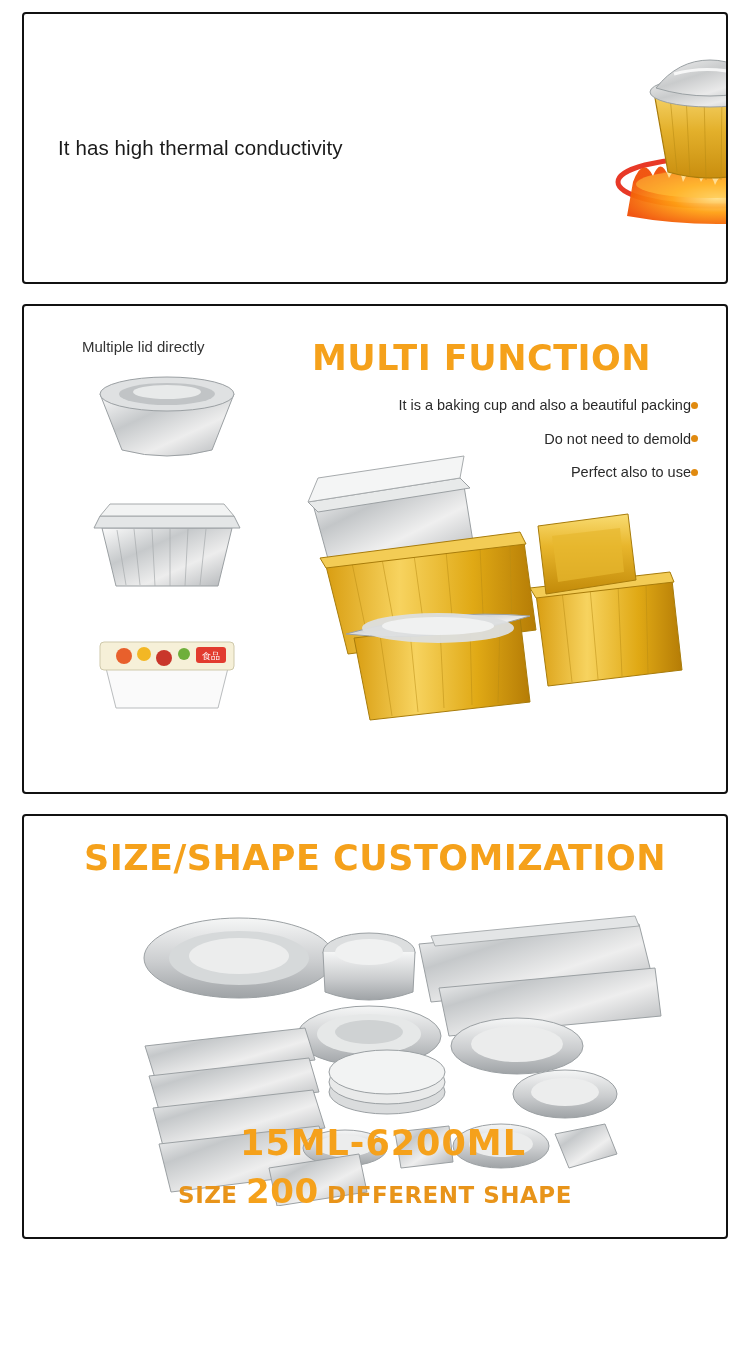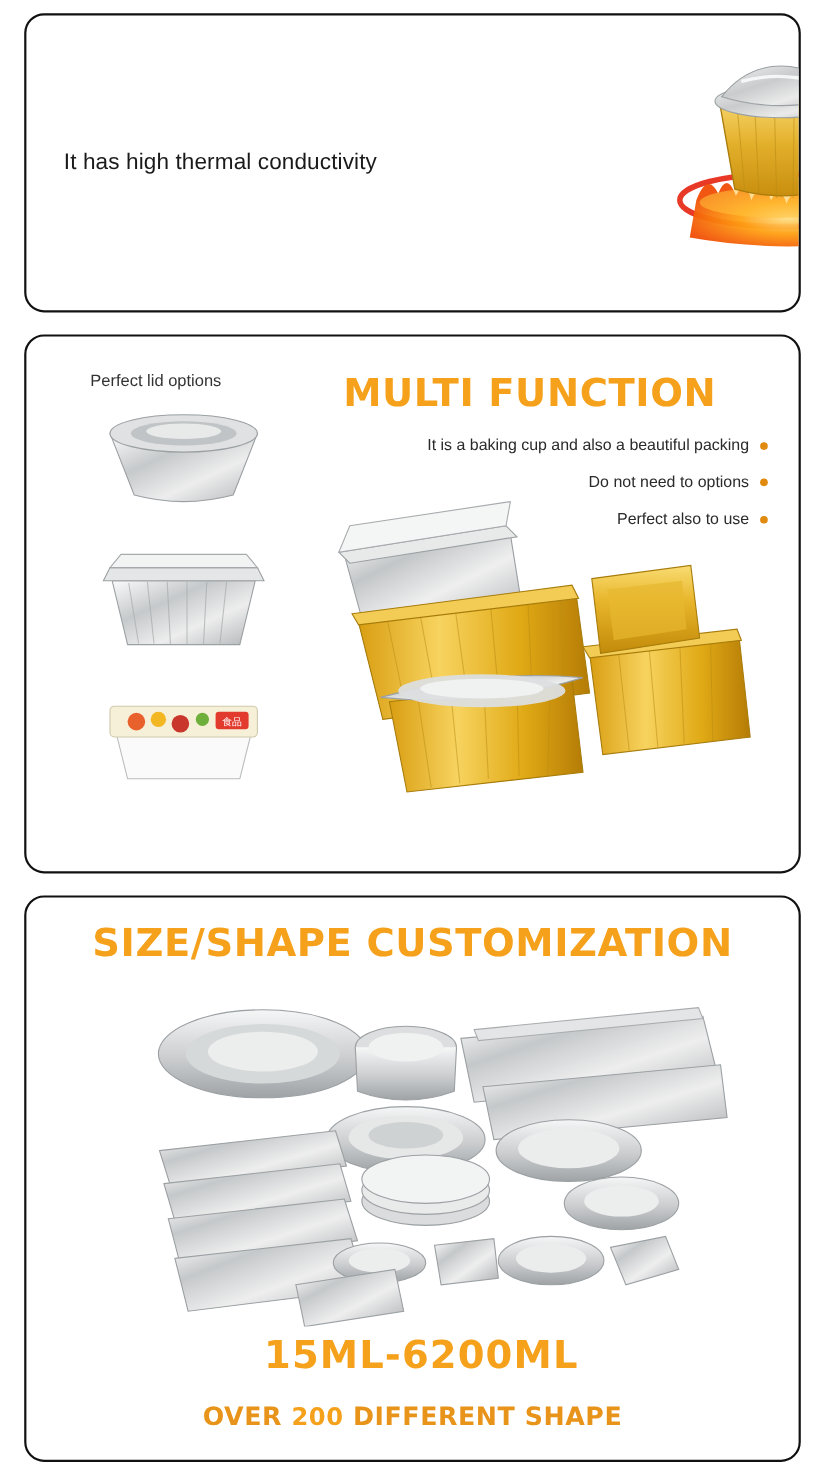--- a/index.html
+++ b/index.html
@@ -21,21 +21,21 @@
     height: 1349px;
     box-sizing: border-box;
     padding: 12px 22px;
     display: flex;
     flex-direction: column;
     gap: 20px;
   }
 
   .card {
     border: 2px solid #111111;
-    border-radius: 18px;
+    border-radius: 4px;
     background: #ffffff;
     position: relative;
     box-sizing: border-box;
     overflow: hidden;
   }
 
   
   .panel1 {
     height: 272px;
     display: flex;
@@ -86,34 +86,33 @@
     top: 92px;
     text-align: right;
     font-size: 14.5px;
     color: #2a2a2a;
     line-height: 1;
   }
   .bullets .row {
     display: flex;
     align-items: center;
     justify-content: flex-end;
-    gap: 10px;
     margin-bottom: 19px;
   }
   .bullets .dot {
     width: 7px;
     height: 7px;
     border-radius: 50%;
     background: #E08A10;
     flex: none;
   }
 
   
   .panel3 {
-    height: 515px;
+    height: 425px;
     position: relative;
   }
   .panel3 .headline {
     position: absolute;
     left: 0;
     right: 0;
     top: 22px;
     text-align: center;
     font-size: 35px;
   }
@@ -134,21 +133,21 @@
     left: 0; right: 0;
     bottom: 26px;
     text-align: center;
     font-family: "DejaVu Sans", sans-serif;
     font-weight: bold;
     color: #E8941A;
     font-size: 23px;
     letter-spacing: .5px;
   }
   .size-count .big {
-    font-size: 22px;
+    font-size: 34px;
     color: #F5A11B;
     text-align: center;
   }
 
   .illus {
     position: absolute;
   }
 
   svg { display: block; }
 </style>
@@ -200,30 +199,30 @@
 
         <ellipse cx="132" cy="60" rx="60" ry="15" fill="url(#silverA)" stroke="#9aa0a3" stroke-width="1"></ellipse>
 
         <path d="M78 56 Q100 28 132 28 Q164 28 186 56 Q160 64 132 64 Q104 64 78 56 Z" fill="url(#silverA)" stroke="#9aa0a3" stroke-width="1"></path>
         <path d="M96 42 Q132 32 170 44" fill="none" stroke="#ffffff" stroke-width="3" opacity=".8"></path>
       </svg>
     </div>
   </section>
 
   <section class="card panel2">
-    <div class="lid-label">Perfect lid options</div>
+    <div class="lid-label">Multiple lid directly</div>
     <div class="headline">MULTI FUNCTION</div>
 
     <div class="bullets">
       <div class="row">
         <span>It is a baking cup and also a beautiful packing</span>
         <span class="dot"></span>
       </div>
       <div class="row">
-        <span>Do not need to options</span>
+        <span>Do not need to demold</span>
         <span class="dot"></span>
       </div>
       <div class="row">
         <span>Perfect also to use</span>
         <span class="dot"></span>
       </div>
     </div>
 
     <svg class="illus" style="left:48px; top:66px;" width="190" height="360" viewBox="0 0 190 360">
       <defs>
@@ -408,19 +407,19 @@
         <path d="M436 238 L486 228 L498 258 L450 272 Z" fill="url(#s1)" stroke="#9ba0a3"></path>
         <ellipse cx="446" cy="198" rx="52" ry="24" fill="url(#s2)" stroke="#9ba0a3"></ellipse>
         <ellipse cx="446" cy="196" rx="34" ry="14" fill="#eceded"></ellipse>
         <path d="M150 272 L240 258 L248 296 L158 310 Z" fill="url(#s1)" stroke="#9ba0a3"></path>
       </g>
     </svg>
 
     <div class="size-range">15ML-6200ML</div>
 
     <div class="size-count">
-      <span>OVER</span>
+      <span>SIZE</span>
       <span class="big">200</span>
       <span>DIFFERENT SHAPE</span>
     </div>
   </section>
 
 </div>
 
 </body></html>

